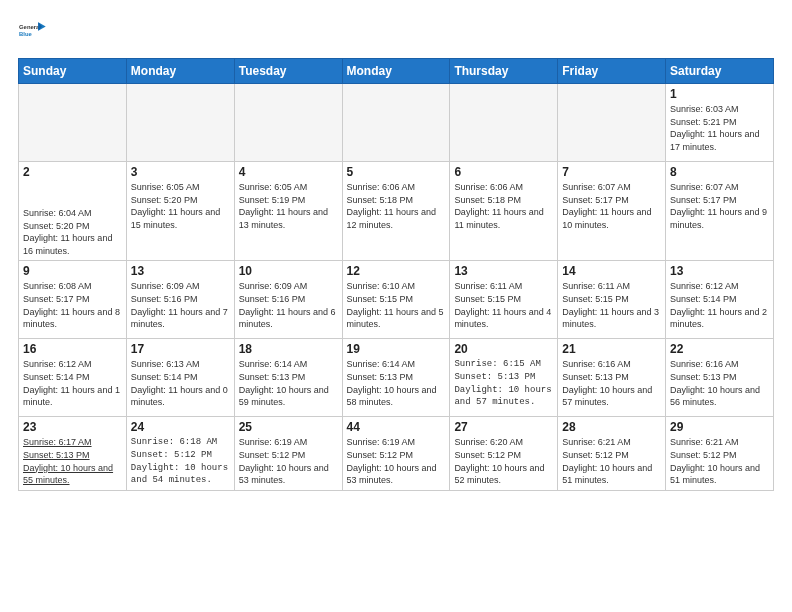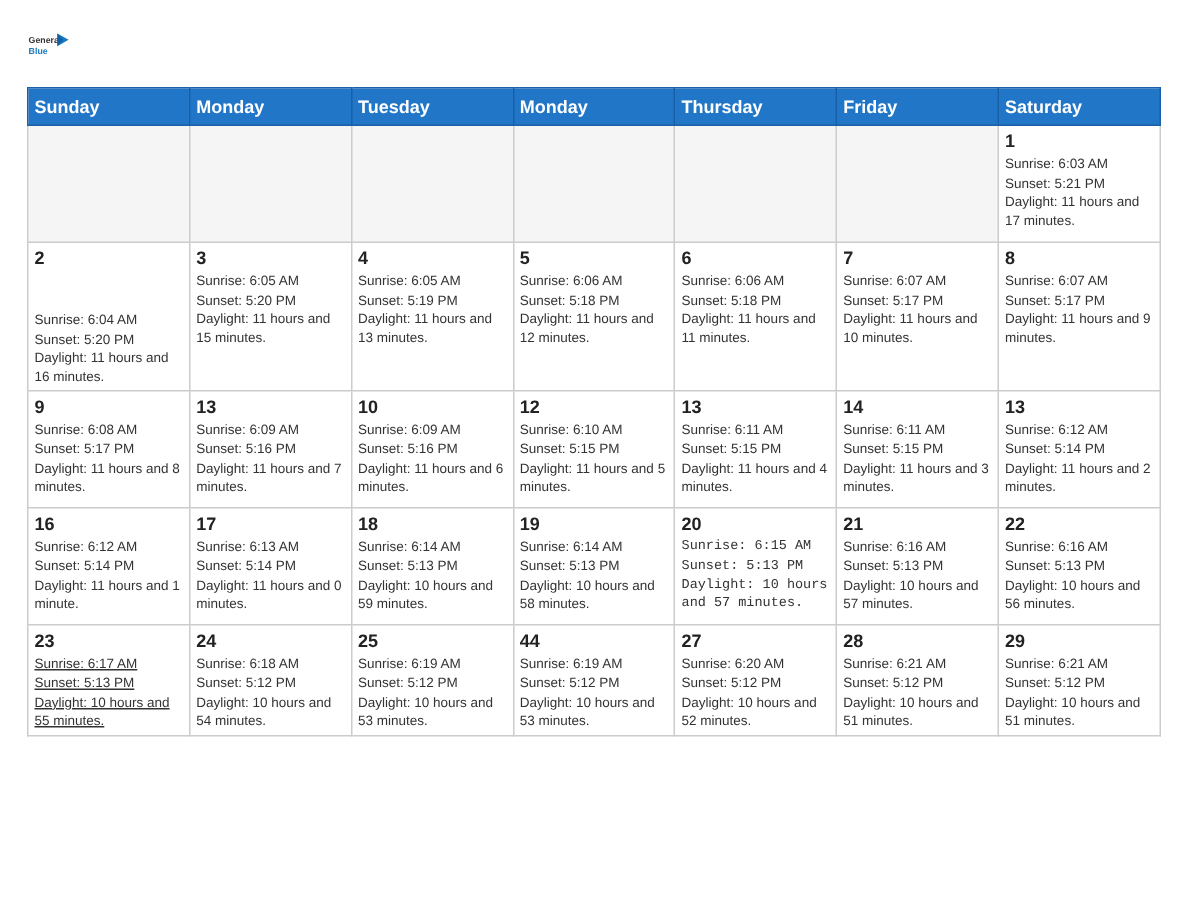--- a/index.html
+++ b/index.html
@@ -266,21 +266,21 @@
         </tr>
         <tr class="last-row">
           <td>
             <span class="day-number">23</span>
             <div class="day-info" style="white-space: pre-line; text-decoration: underline;">Sunrise: 6:17 AM
 Sunset: 5:13 PM
 Daylight: 10 hours and 55 minutes.</div>
           </td>
           <td>
             <span class="day-number">24</span>
-            <div class="day-info" style="white-space: pre-line;">Sunrise: 6:18 AM
+            <div class="day-info" style="white-space: pre-line; font-family: Liberation Mono, monospace;">Sunrise: 6:18 AM
 Sunset: 5:12 PM
 Daylight: 10 hours and 54 minutes.</div>
           </td>
           <td>
             <span class="day-number">25</span>
             <div class="day-info" style="white-space: pre-line;">Sunrise: 6:19 AM
 Sunset: 5:12 PM
 Daylight: 10 hours and 53 minutes.</div>
           </td>
           <td>

